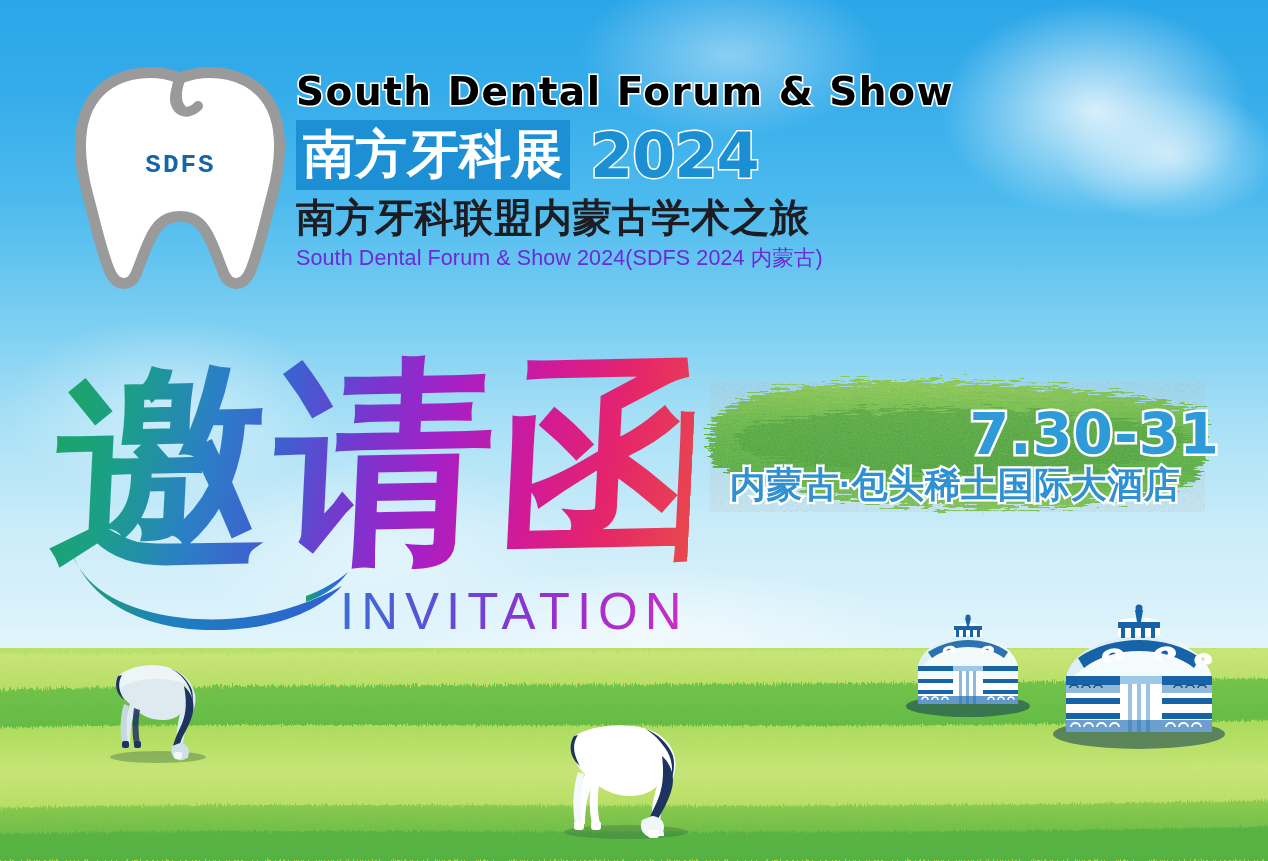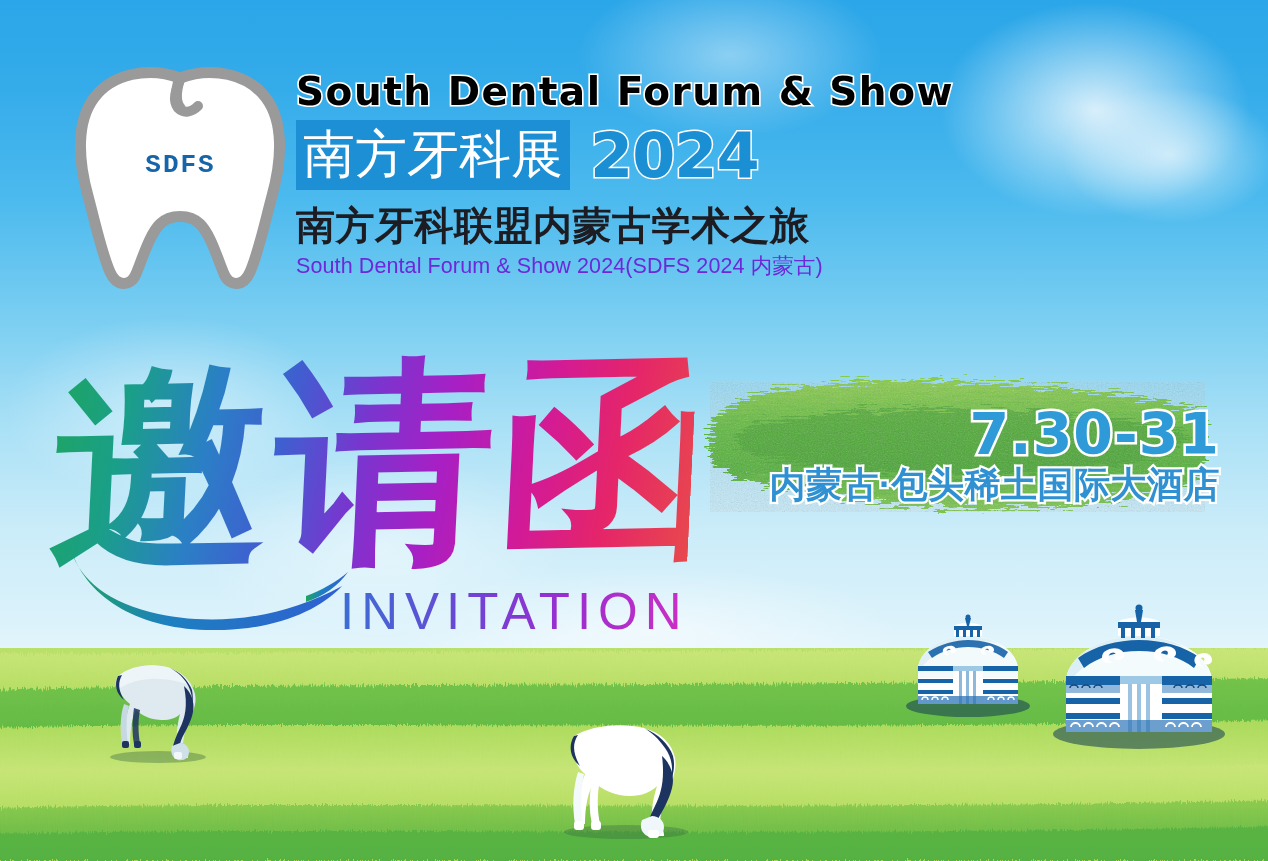--- a/index.html
+++ b/index.html
@@ -113,39 +113,39 @@
   #title-row {
     display: flex;
     align-items: flex-end;
     margin-top: 4px;
     height: 72px;
   }
   #title-cn-box {
     background: #1d8fd5;
     color: #ffffff;
     font-size: 52px;
-    font-weight: normal;
+    font-weight: bold;
     line-height: 62px;
     padding: 3px 7px 5px 7px;
     letter-spacing: 0px;
     white-space: nowrap;
   }
   #title-year {
     font-size: 62px;
     font-weight: bold;
     color: #1b8fd4;
     -webkit-text-stroke: 3px #ffffff;
     paint-order: stroke fill;
     letter-spacing: -1px;
     line-height: 68px;
     margin-left: 20px;
     font-family: "DejaVu Sans", sans-serif;
   }
   #subtitle-cn {
-    margin-top: 14px;
+    margin-top: 6px;
     font-size: 39px;
     font-weight: bold;
     color: #1c1c22;
     letter-spacing: 0.5px;
     line-height: 44px;
     white-space: nowrap;
   }
   #subtitle-en {
     margin-top: 5px;
     font-size: 21.5px;
@@ -236,21 +236,21 @@
     letter-spacing: 1px;
     line-height: 64px;
     font-family: "DejaVu Sans", sans-serif;
     white-space: nowrap;
   }
   #venue-text {
     position: absolute;
     left: 0;
     top: 96px;
     width: 530px;
-    text-align: right;
+    text-align: center;
     font-size: 36px;
     font-weight: bold;
     color: #2f90d2;
     -webkit-text-stroke: 4.5px #ffffff;
     paint-order: stroke fill;
     letter-spacing: 0.5px;
     line-height: 42px;
     white-space: nowrap;
   }
 

